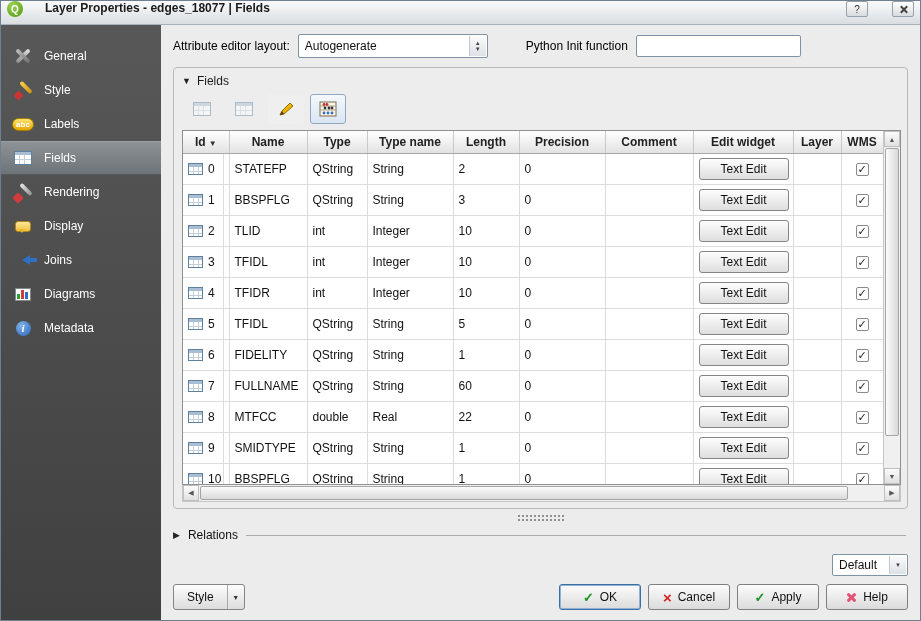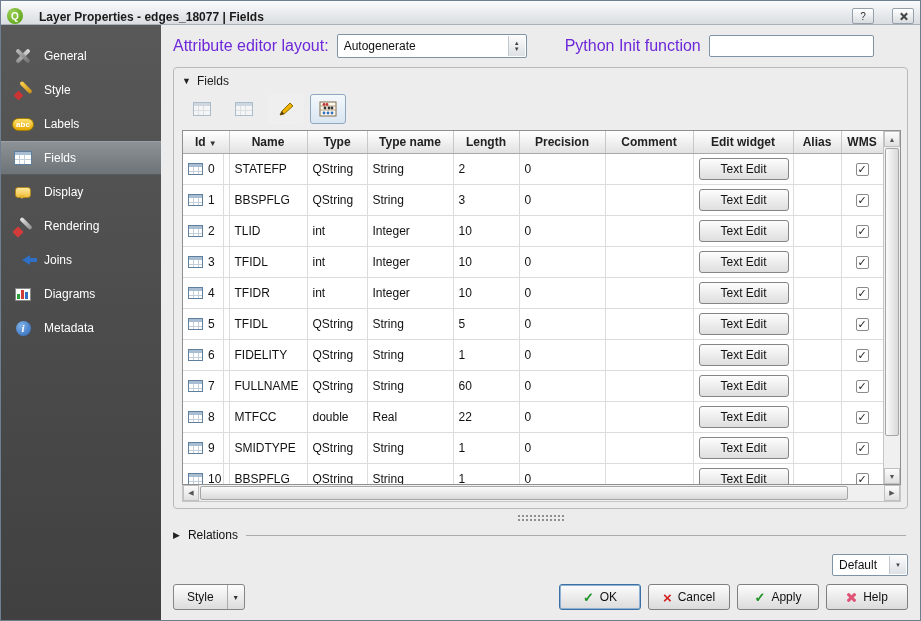--- a/index.html
+++ b/index.html
@@ -2,21 +2,21 @@
 <html><head>
 <meta charset="utf-8">
 <style>
   *{box-sizing:border-box;margin:0;padding:0}
   html,body{background:#c9c9c9}
   body{font-family:"Liberation Sans",sans-serif;font-size:12px;color:#111}
 
   .window{width:921px;height:621px;border:1px solid #6f7f8f;background:#ececec;position:relative;overflow:hidden}
 
   
-  .titlebar{height:24px;display:flex;align-items:flex-end;gap:16px;padding:0 6px;
+  .titlebar{height:24px;display:flex;align-items:flex-start;gap:22px;padding:0 6px;
     background:linear-gradient(#fafbfc,#d9dde1);border-bottom:1px solid #a8b0b8}
   .app-icon{width:16px;height:16px;border-radius:50%;
     background:radial-gradient(circle at 35% 30%,#9ed25a,#4e9a06);
     color:#fff;font-size:10px;font-weight:bold;display:flex;align-items:center;justify-content:center}
   .app-icon::after{content:"Q"}
   .win-title{font-weight:bold;font-size:12px;color:#1a1a1a;flex:1}
   .tb-btn{width:22px;height:16px;border:1px solid #96a0aa;border-radius:2px;
     background:linear-gradient(#ffffff,#d8dcdf);display:flex;align-items:center;justify-content:center;
     font-size:10px;color:#333;margin-left:2px}
   .x-glyph{position:relative;width:9px;height:9px;display:inline-block}
@@ -75,21 +75,21 @@
   .chart i:nth-child(2){height:9px;background:#d23b3b}
   .chart i:nth-child(3){height:7px;background:#2f6fc4}
 
   .info{width:15px;height:15px;border-radius:50%;background:radial-gradient(circle at 35% 30%,#7fb3e8,#2a64b8);
     color:#fff;font-family:"Liberation Serif",serif;font-style:italic;font-weight:bold;font-size:11px;
     display:flex;align-items:center;justify-content:center}
   .info::after{content:"i"}
 
   
   .toprow{display:flex;align-items:center;gap:8px;height:26px;margin-bottom:8px}
-  .lbl{font-size:16px;color:#6d28d9;white-space:nowrap}
+  .lbl{font-size:12px;color:#000000;white-space:nowrap}
   .combo{position:relative;width:190px;height:24px;border:1px solid #7f93a7;border-radius:2px;background:#fff;
     display:flex;align-items:center;padding:0 24px 0 6px;font-size:12px}
   .combo .spin{position:absolute;right:1px;top:1px;bottom:1px;width:17px;border-left:1px solid #c0c8d0;
     background:linear-gradient(#fbfbfb,#dde1e5);display:flex;flex-direction:column;align-items:center;justify-content:center;
     font-size:6px;color:#444;line-height:6px}
   .combo.small{width:76px;height:22px;padding-right:8px}
   .gap{width:22px}
   input.text{width:165px;height:22px;border:1px solid #7f93a7;border-radius:2px;background:#fff;
     font:12px "Liberation Sans",sans-serif;padding:0 4px}
 
@@ -188,28 +188,28 @@
           </span>
         <span>Labels</span>
       </div>
       <div class="side-item selected">
         <span class="icon">
             <span class="grid-ico big"></span>
           </span>
         <span>Fields</span>
       </div>
       <div class="side-item">
+        <span class="icon ico-rendering"></span>
+        <span>Rendering</span>
+      </div>
+      <div class="side-item">
         <span class="icon">
             <span class="bubble"></span>
           </span>
         <span>Display</span>
-      </div>
-      <div class="side-item">
-        <span class="icon ico-rendering"></span>
-        <span>Rendering</span>
       </div>
       <div class="side-item">
         <span class="icon">
             <span class="join-arrow"></span>
           </span>
         <span>Joins</span>
       </div>
       <div class="side-item">
         <span class="icon">
             <span class="chart">
@@ -294,21 +294,21 @@
             <thead>
               <tr>
                 <th><span>Id</span><span class="sort-ind">▼</span></th>
                 <th>Name</th>
                 <th>Type</th>
                 <th>Type name</th>
                 <th>Length</th>
                 <th>Precision</th>
                 <th>Comment</th>
                 <th>Edit widget</th>
-                <th>Alias</th>
+                <th>Layer</th>
                 <th>WMS</th>
               </tr>
             </thead>
             <tbody>
                 <tr>
     <td>
                     <span class="td-id">
                       <span class="grid-ico"></span>
                       <span>0</span>
                     </span>

